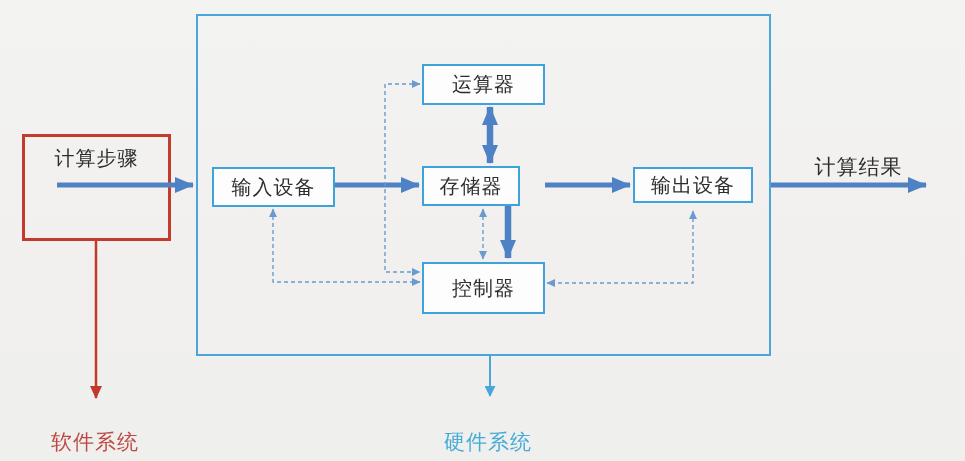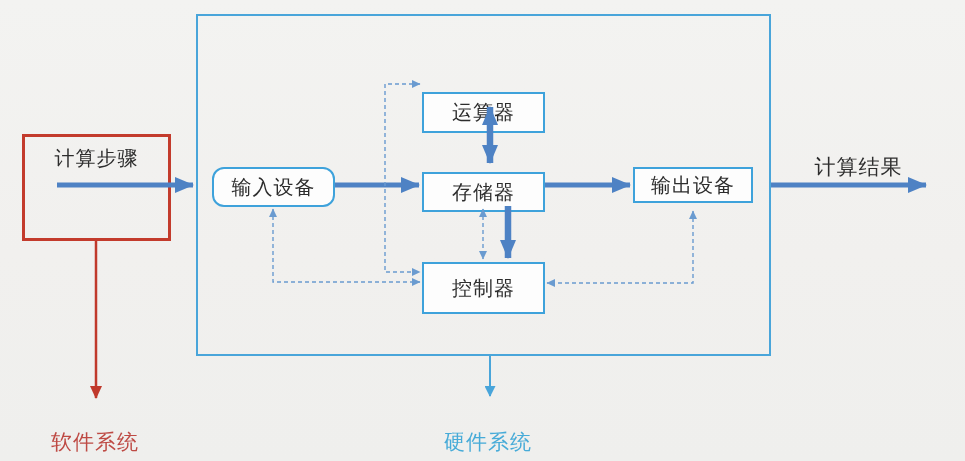--- a/index.html
+++ b/index.html
@@ -30,23 +30,23 @@
     text-align:center;font-size:20px;color:#2d2d2d;letter-spacing:1px;line-height:1.1;
   }
   
   .comp-box{
     border:2.5px solid #3ea2db;
     background:#fdfdfd;
     box-sizing:border-box;
     display:flex;align-items:center;justify-content:center;
     font-size:20px;color:#2d2d2d;letter-spacing:1px;
   }
-  .box-input  {left:212px;top:167px;width:123px;height:40px;border-radius:12px;}
-  .box-alu    {left:422px;top:64px; width:123px;height:41px;margin-top:28px;}
-  .box-memory {left:422px;top:172px;width:123px;height:40px;}
+  .box-input  {left:212px;top:167px;width:123px;height:40px;}
+  .box-alu    {left:422px;top:64px; width:123px;height:41px;}
+  .box-memory {left:422px;top:166px;width:98px;height:40px;}
   .box-ctrl   {left:422px;top:262px;width:123px;height:52px;}
   .box-output {left:633px;top:167px;width:120px;height:36px;}
   
   .lbl{white-space:nowrap;letter-spacing:1px;}
   .lbl-result{left:806px;top:153px;width:105px;text-align:center;font-size:21px;color:#2d2d2d;}
   .lbl-software{left:45px;top:428px;width:100px;text-align:center;font-size:21px;color:#be4a44;}
   .lbl-hardware{left:444px;top:428px;width:100px;text-align:left;font-size:21px;color:#47abd8;}
   svg.connectors{left:0;top:0;pointer-events:none;}
 </style>
 </head>

